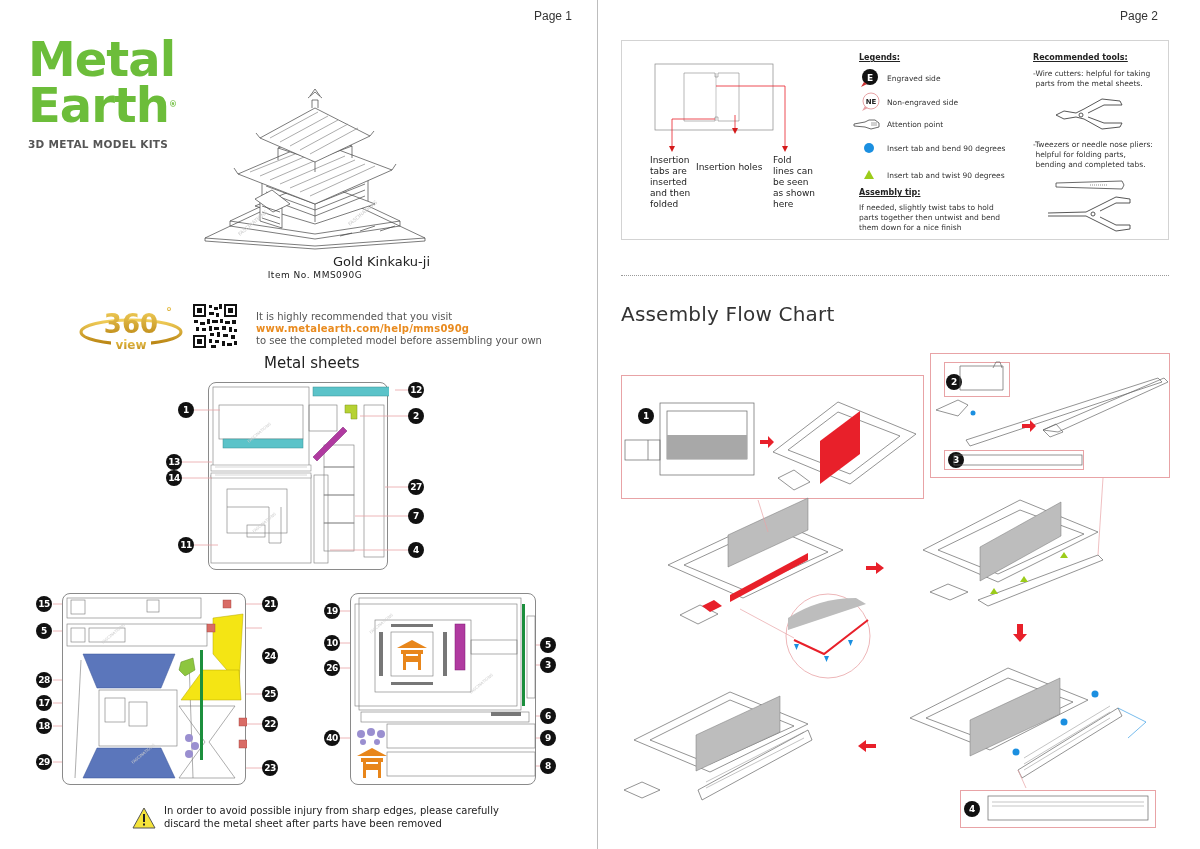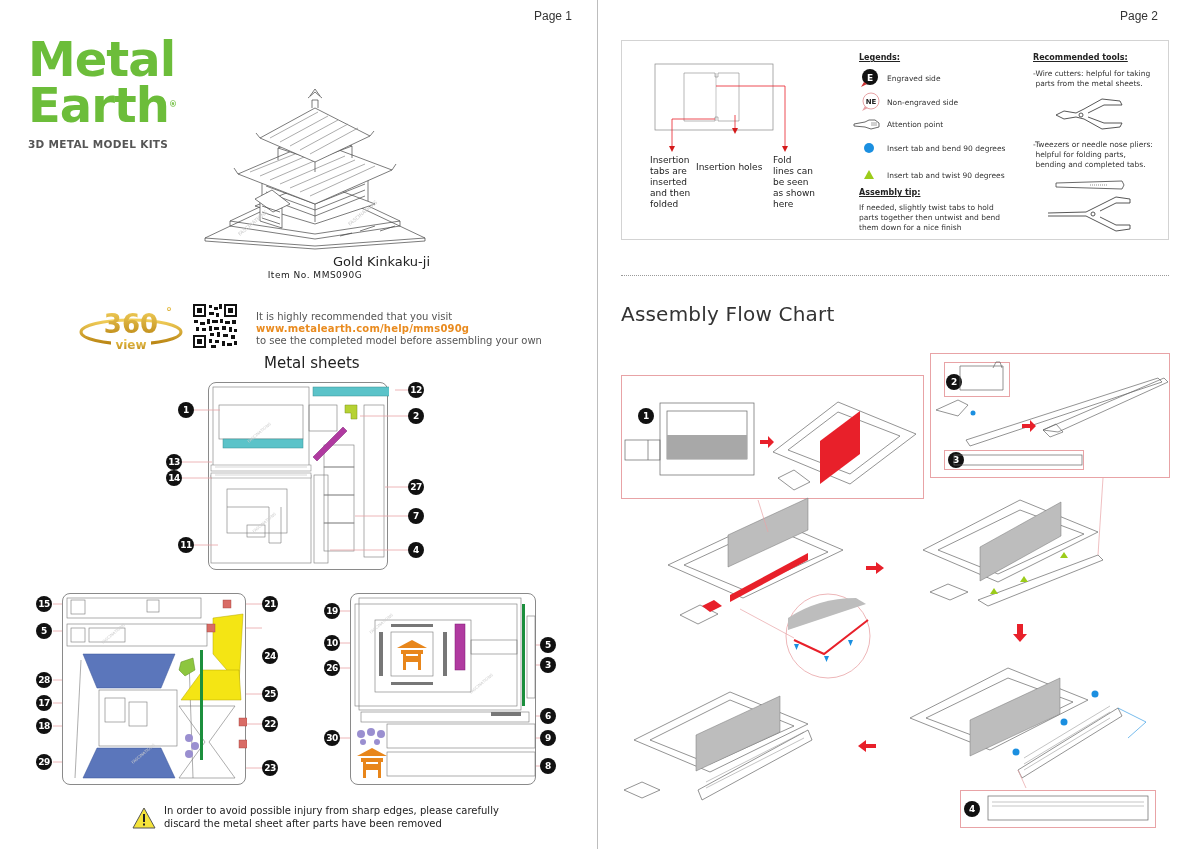--- a/index.html
+++ b/index.html
@@ -337,21 +337,21 @@
       <text x="20" y="40" font-size="4" fill="#ccc" transform="rotate(-40 20 40)" font-family="DejaVu Sans, sans-serif">FASCINATIONS</text>
       <text x="120" y="100" font-size="4" fill="#ccc" transform="rotate(-40 120 100)" font-family="DejaVu Sans, sans-serif">FASCINATIONS</text>
     </svg>
   </div>
   <div class="callout" style="left:324px;top:603px;">19</div>
   <div class="callout" style="left:324px;top:635px;">10</div>
   <div class="callout" style="left:540px;top:637px;">5</div>
   <div class="callout" style="left:324px;top:660px;">26</div>
   <div class="callout" style="left:540px;top:657px;">3</div>
   <div class="callout" style="left:540px;top:708px;">6</div>
-  <div class="callout" style="left:324px;top:730px;">30</div>
+  <div class="callout" style="left:324px;top:730px;">40</div>
   <div class="callout" style="left:540px;top:730px;">9</div>
   <div class="callout" style="left:540px;top:758px;">8</div>
 
   <div class="warning">
     <svg class="tri" viewBox="0 0 24 22">
       <path d="M12 1 L23 21 L1 21 Z" fill="#f4e33a" stroke="#555" stroke-width="1"></path>
       <rect x="11" y="7" width="2" height="8" fill="#222"></rect>
         <rect x="11" y="16.5" width="2" height="2" fill="#222"></rect>
     </svg>
     <div class="txt">

